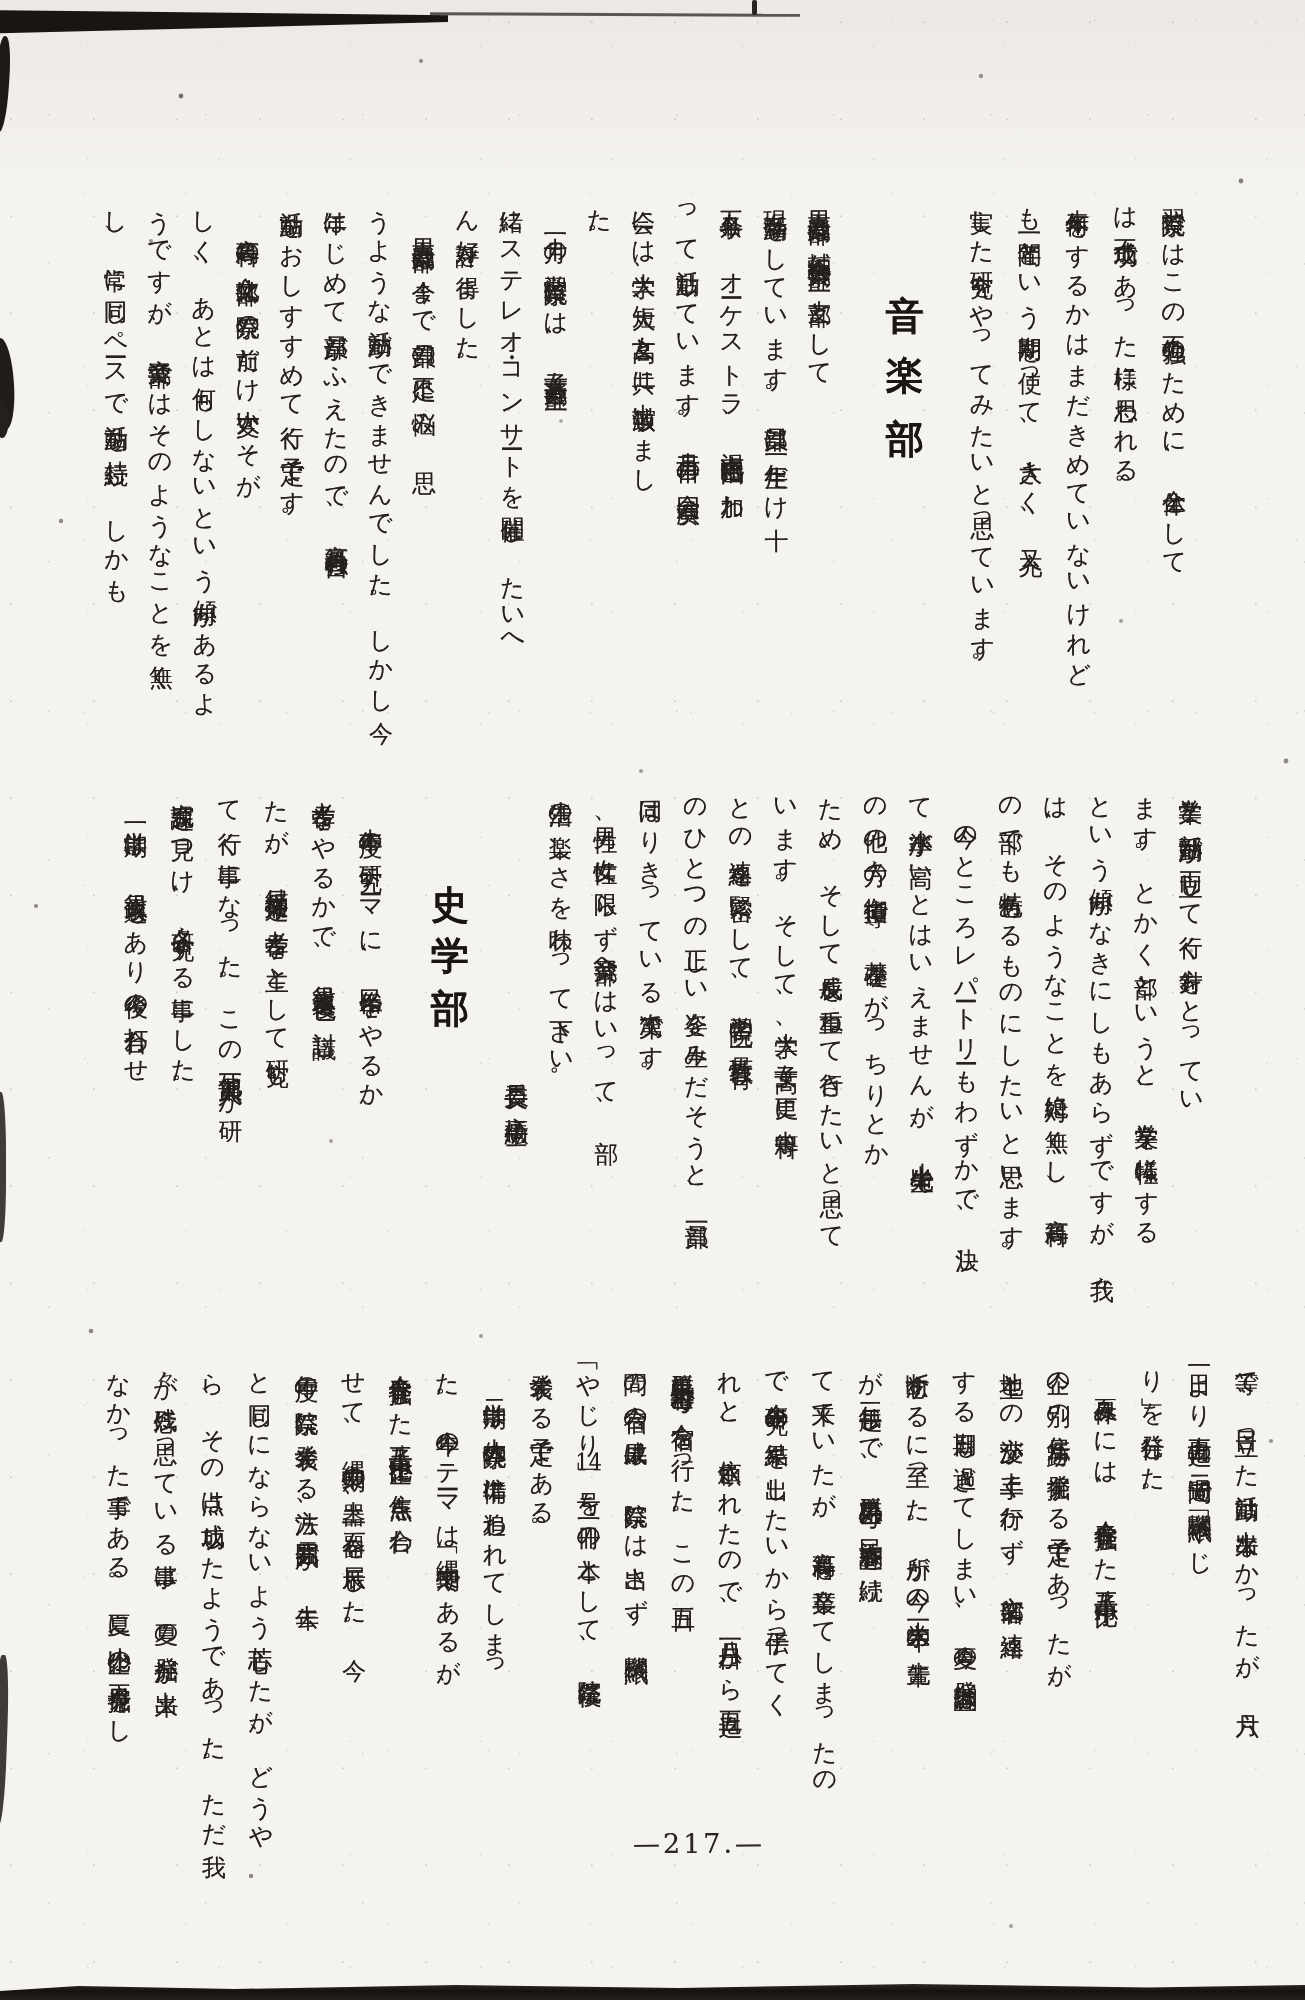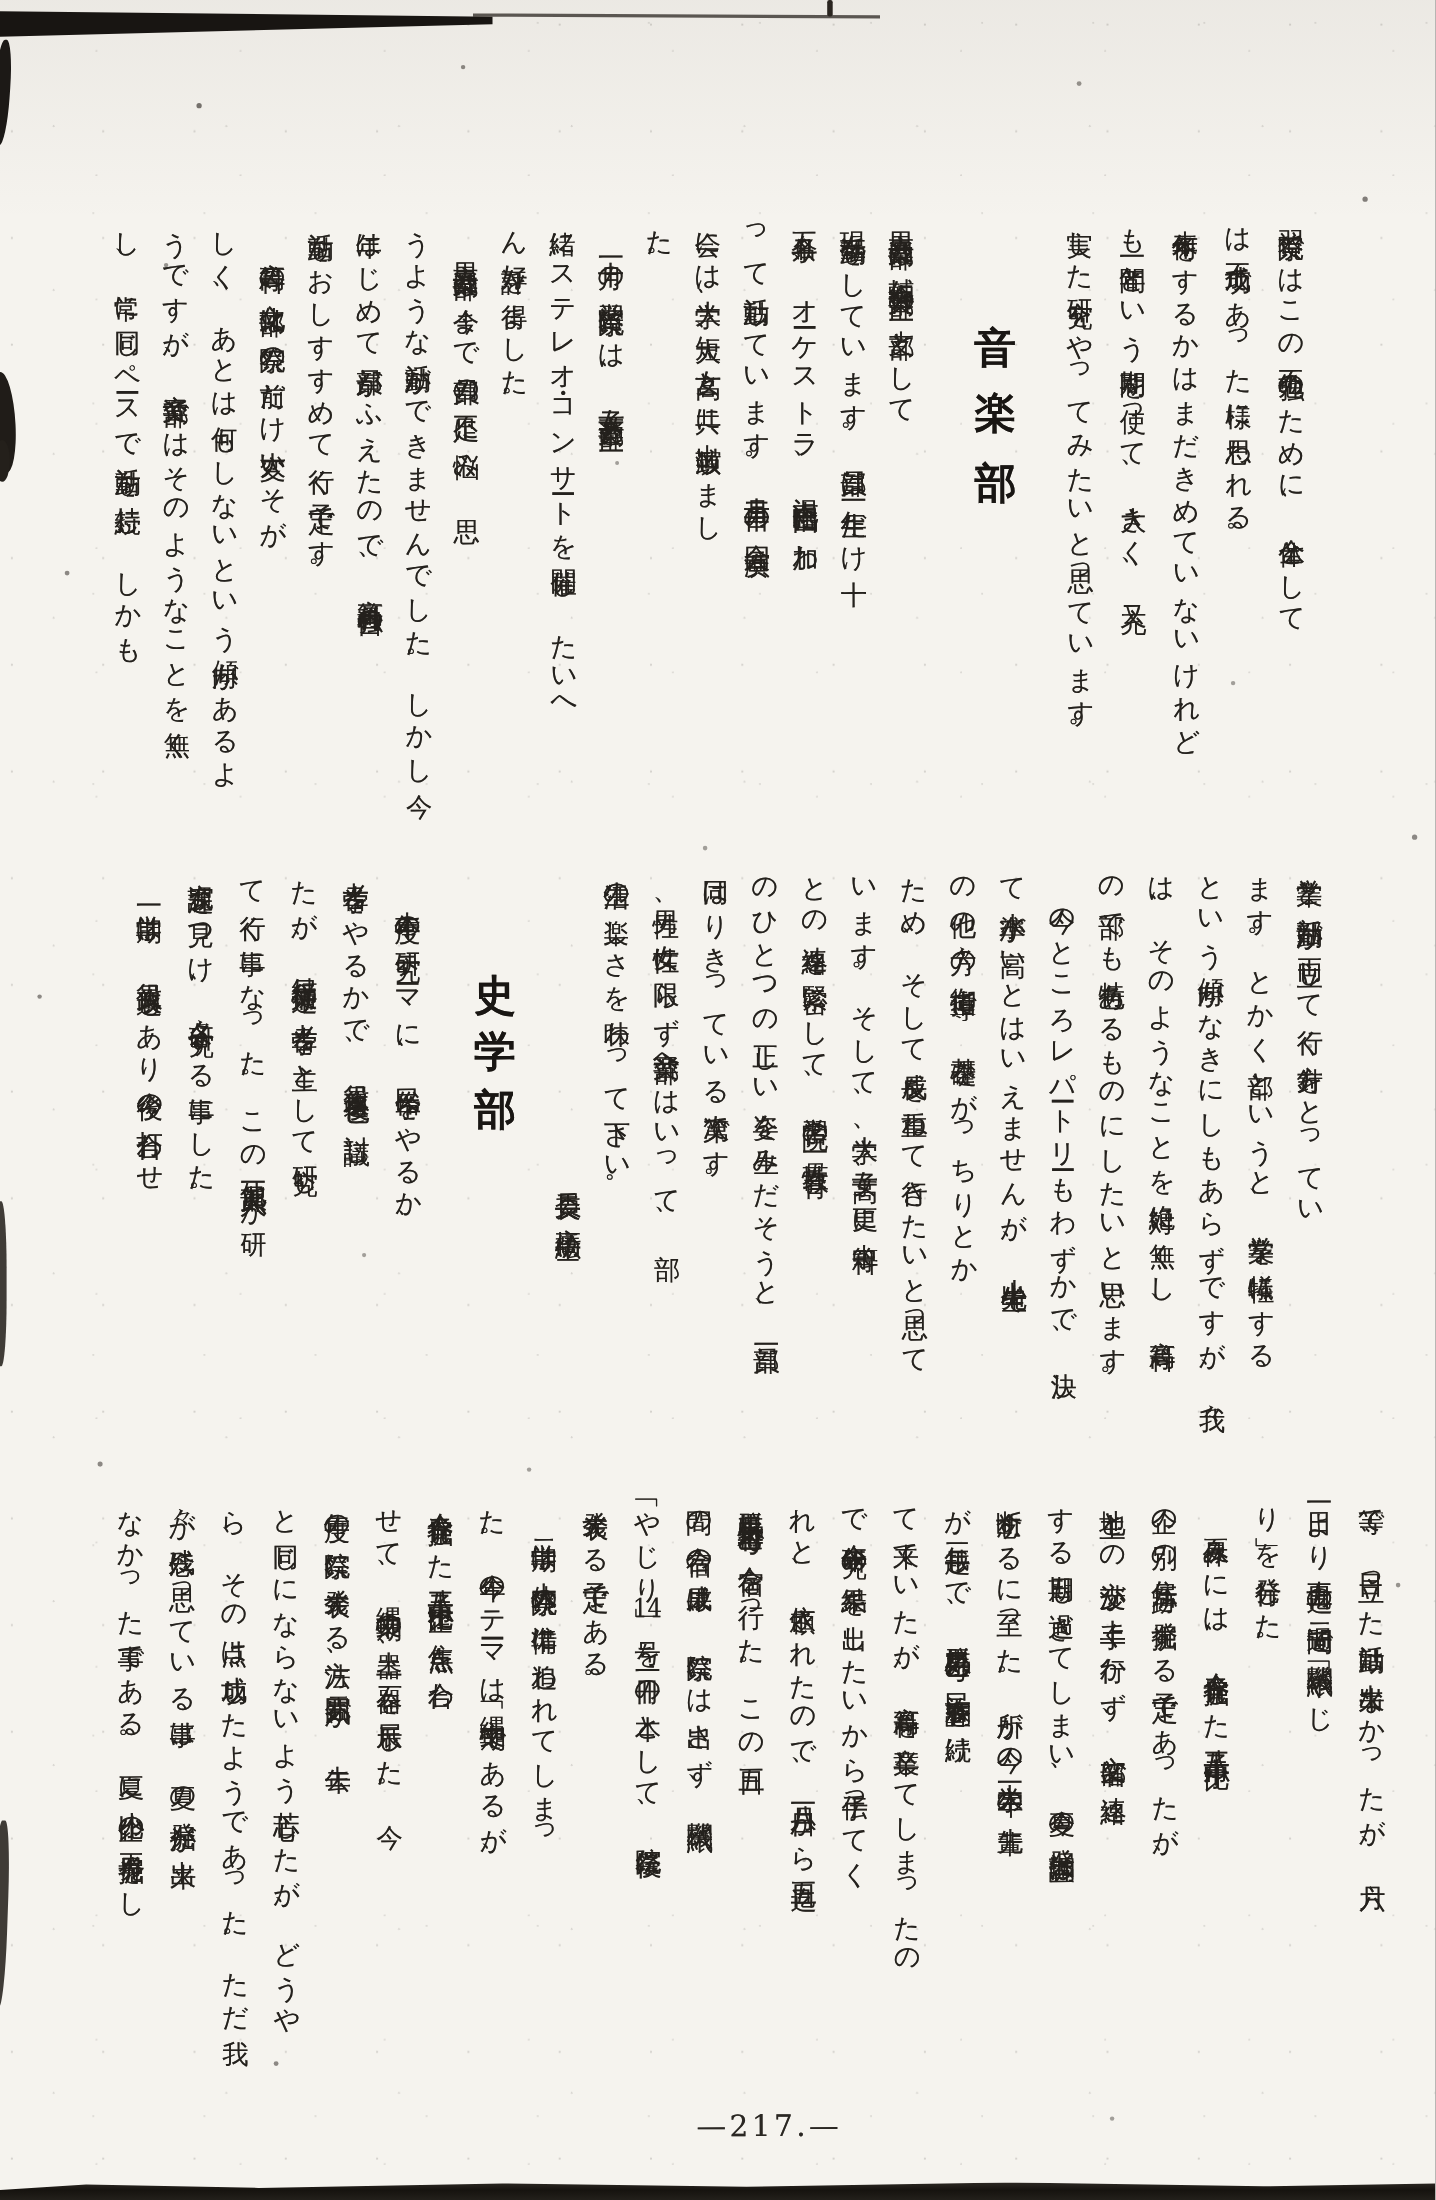--- a/index.html
+++ b/index.html
@@ -32,21 +32,21 @@
   #band-b .seg-body2 .tcol{line-height:47px;}
   #band-c .seg-body  .tcol{line-height:47px;}
   .heading{
     font-size:38px;font-weight:bold;line-height:56px;padding-top:72px;
     color:#191613;text-shadow:0 0 .6px rgba(25,22,18,.8);
   }
   #band-a .heading{letter-spacing:62px;margin-right:25px;margin-left:35px;}
   #band-b .heading{letter-spacing:51px;margin-right:15px;margin-left:28px;}
   .tcy{text-combine-upright:all;}
   .page-number{
-    position:absolute;top:1918px;left:630px;
+    position:absolute;top:1828px;left:630px;
     font-size:27px;letter-spacing:3px;color:#2a2723;
     text-shadow:0 0 .5px rgba(40,36,30,.6);
   }
   
   .artifact{position:absolute;pointer-events:none;}
   .strip-top{
     top:8px;left:-6px;width:454px;height:26px;background:#181512;
     clip-path:polygon(0 8%, 100% 28%, 100% 54%, 0 98%);
   }
   .line-top{top:13px;left:430px;width:370px;height:3px;background:rgba(28,23,19,.7);transform:rotate(0.25deg);}

